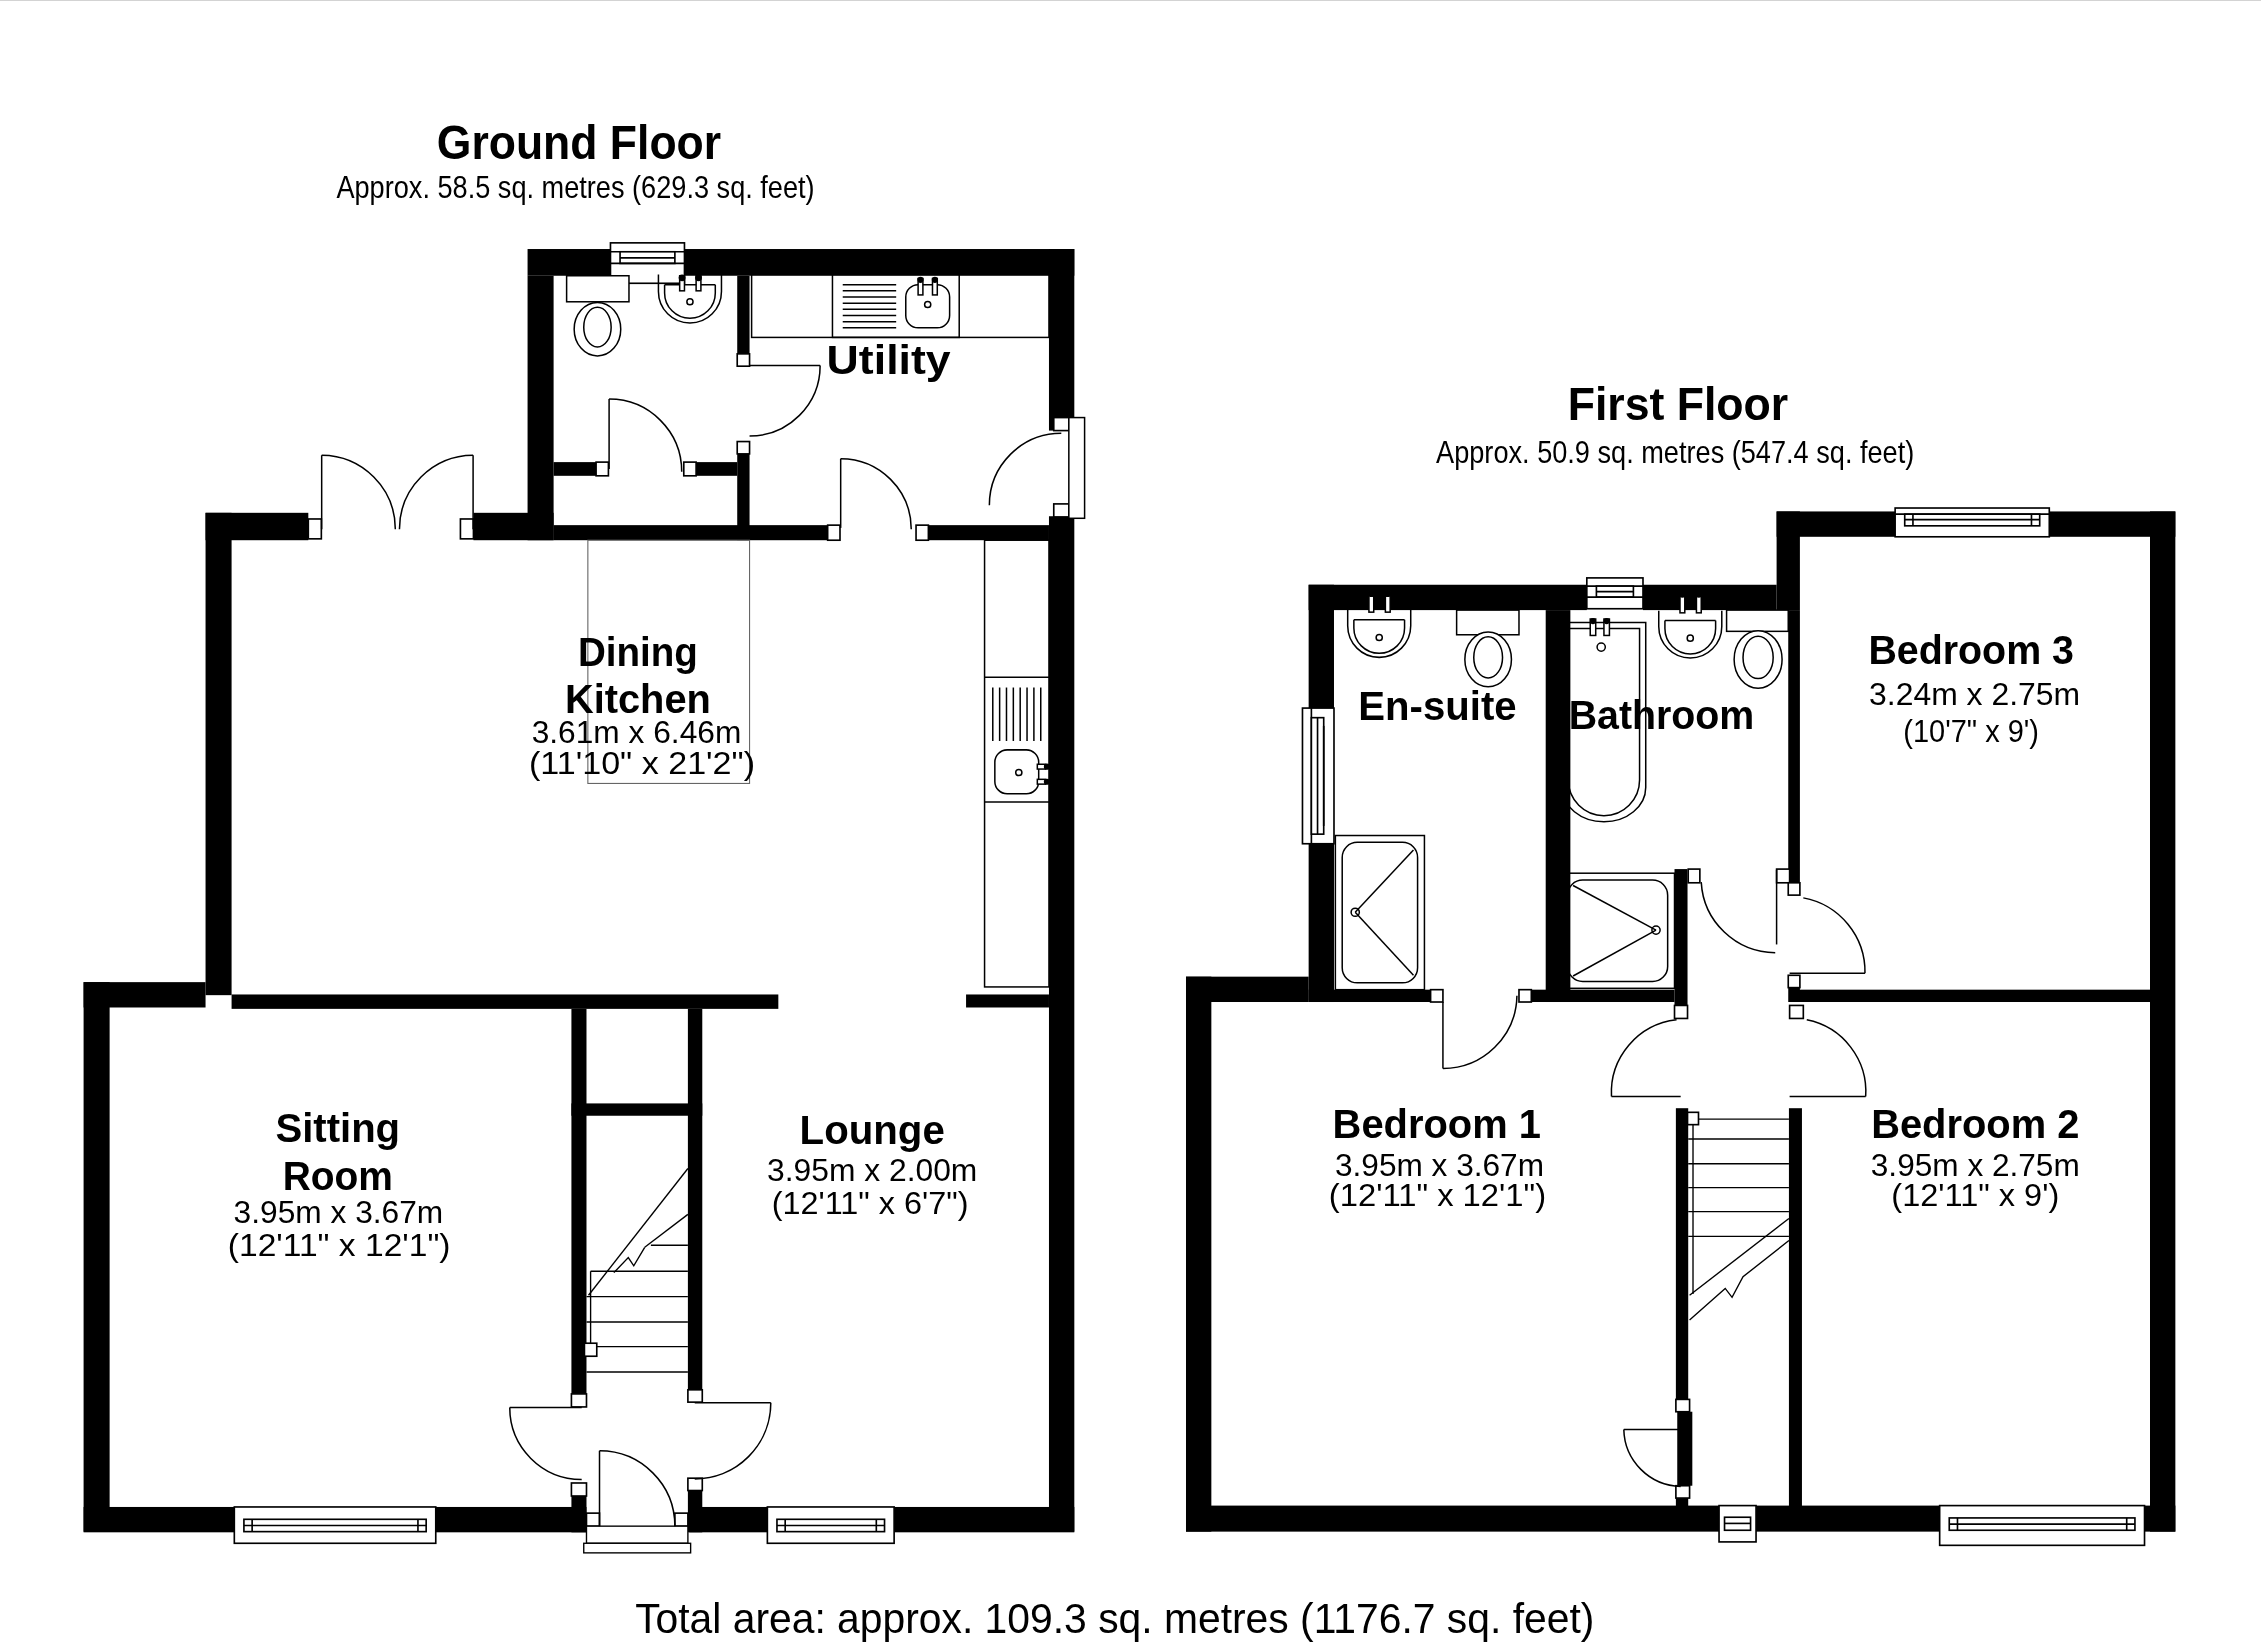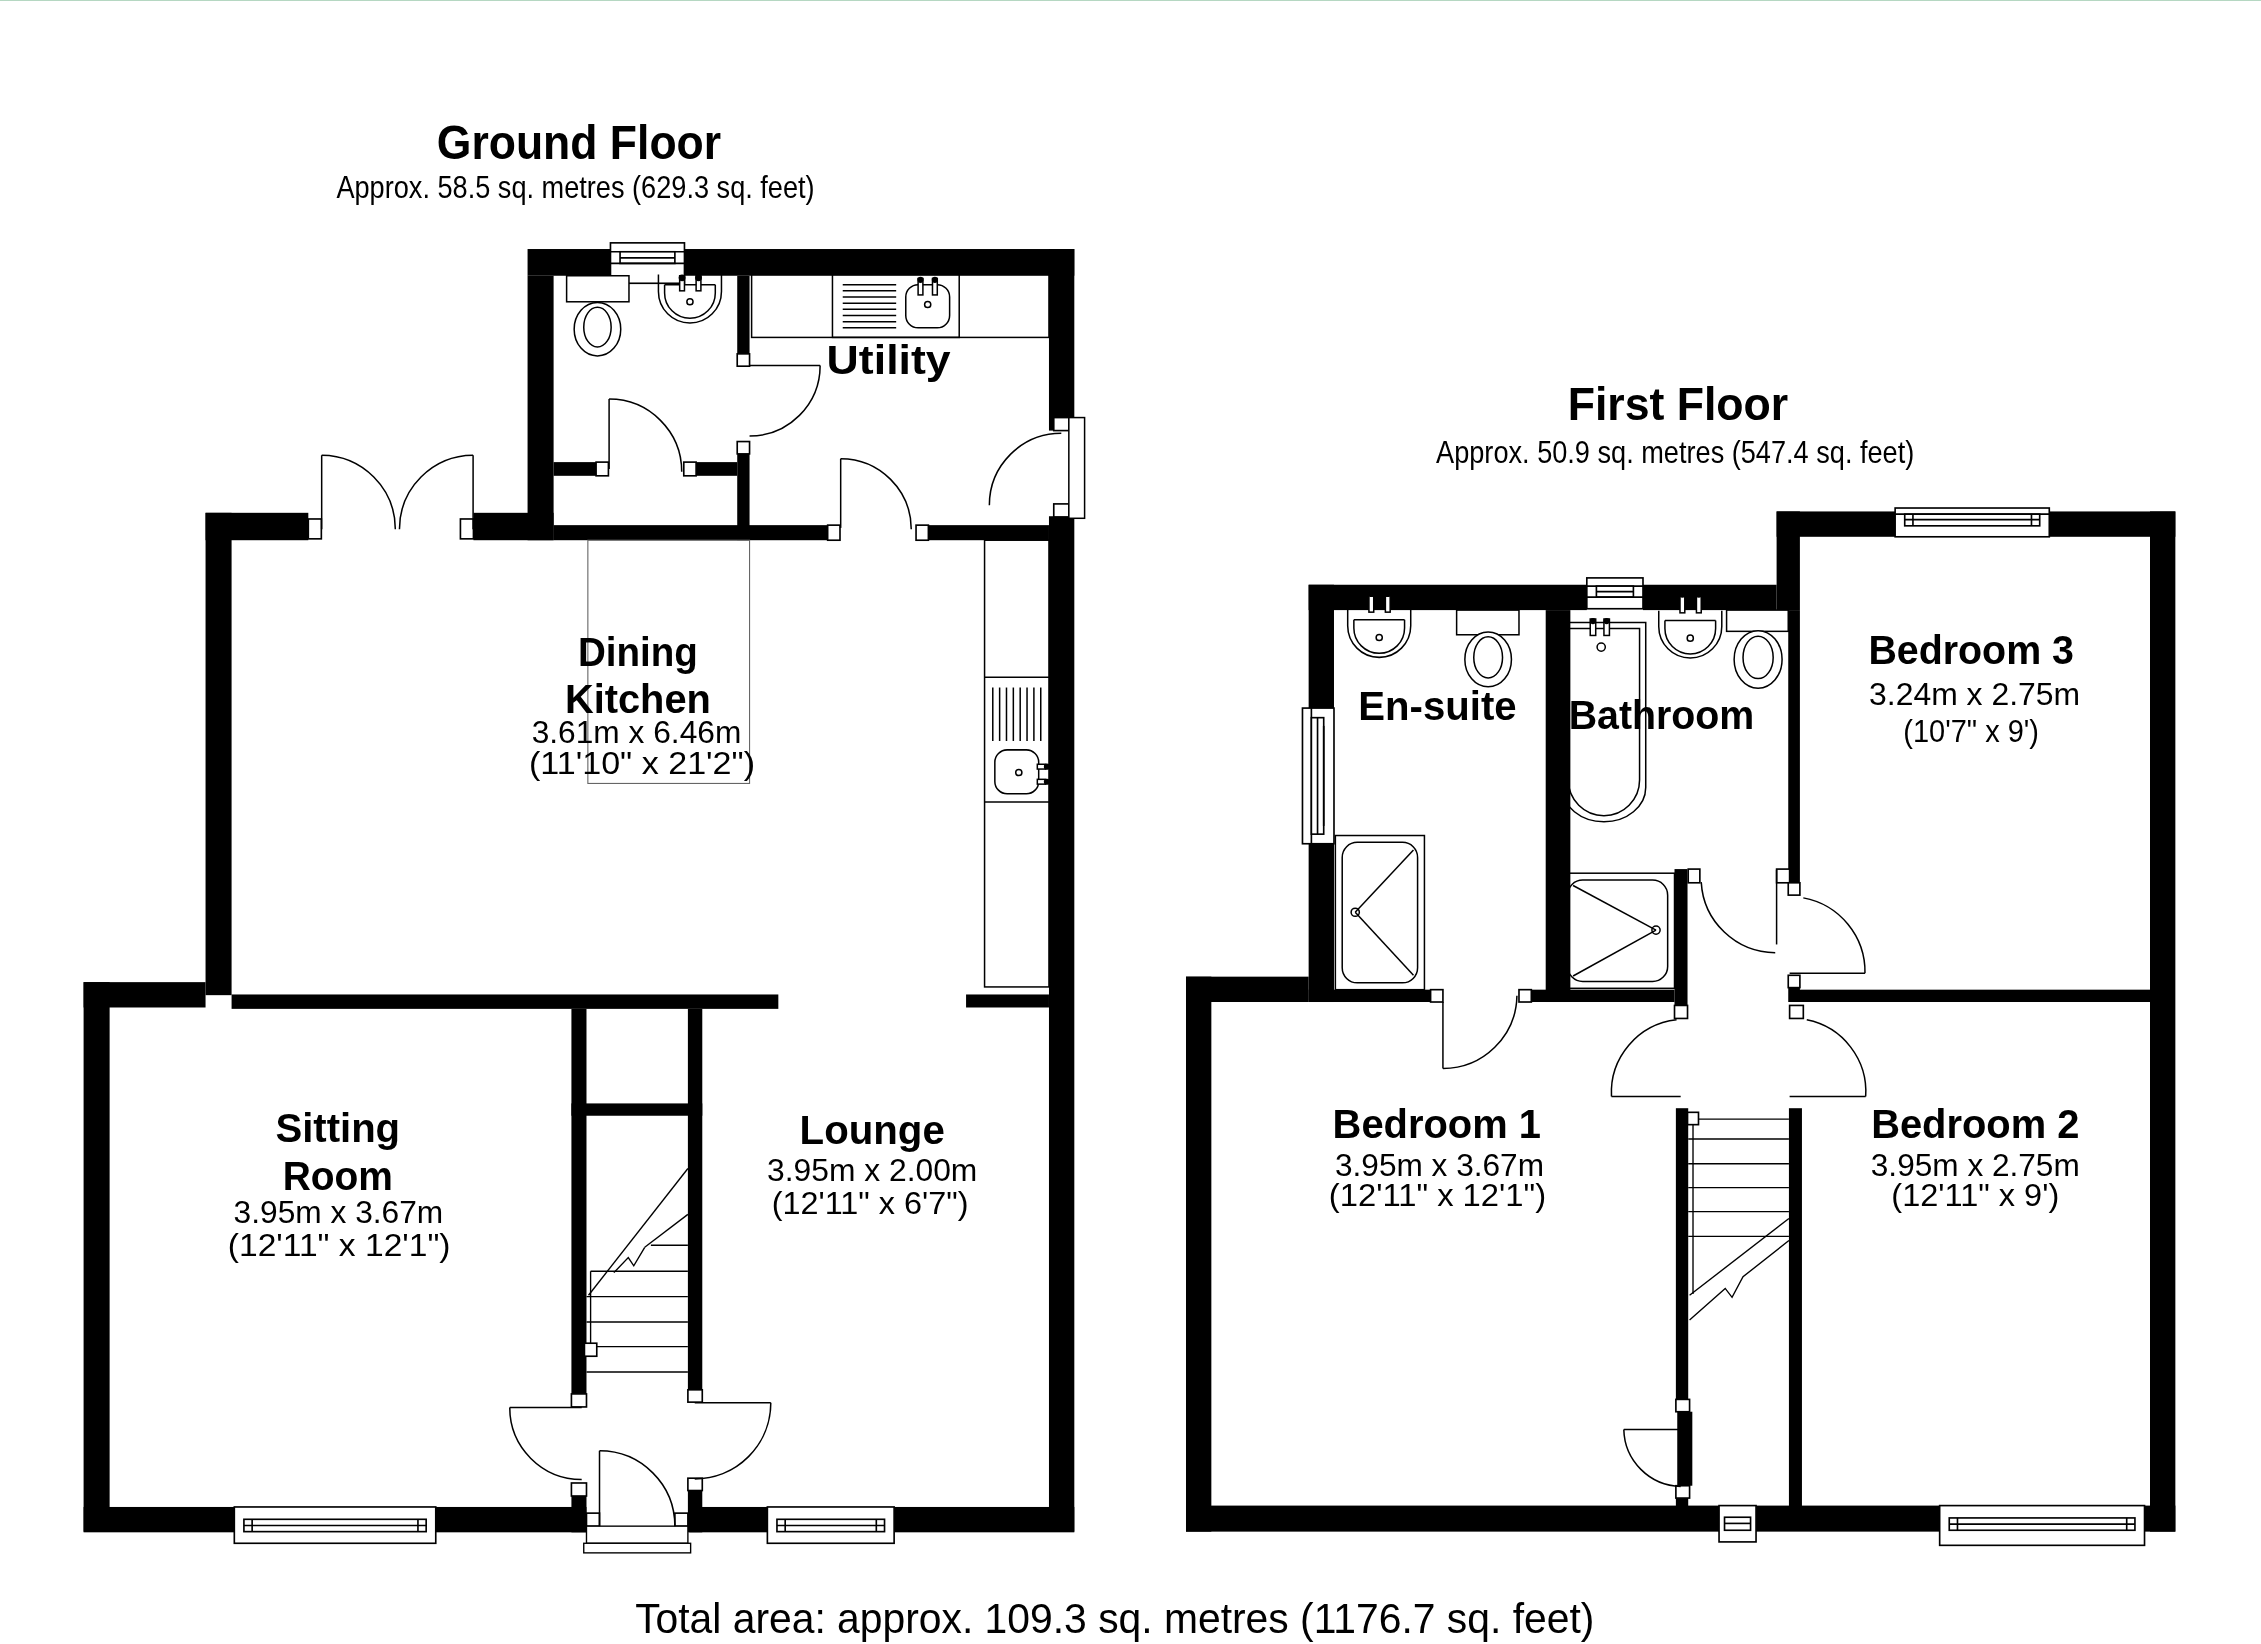--- a/index.html
+++ b/index.html
@@ -1,16 +1,16 @@
 <!DOCTYPE html>
 <html style="font-size:11px"><head>
 <meta charset="utf-8">
 <style>
   html,body{margin:0;padding:0;background:#ffffff;}
-  #page{position:relative;width:2261px;height:1645px;background:#15803d;overflow:hidden;
+  #page{position:relative;width:2261px;height:1645px;background:#737373;overflow:hidden;
         font-family:"Liberation Sans", sans-serif;}
   svg{position:absolute;left:0;top:0;}
 </style>
 </head>
 <body>
 <div id="page">
 <svg width="2261" height="1645" viewBox="0 0 3300 2400">
 <rect x="0" y="0" width="3300" height="2400" fill="#ffffff"></rect>
 
 <g id="gf-title">

